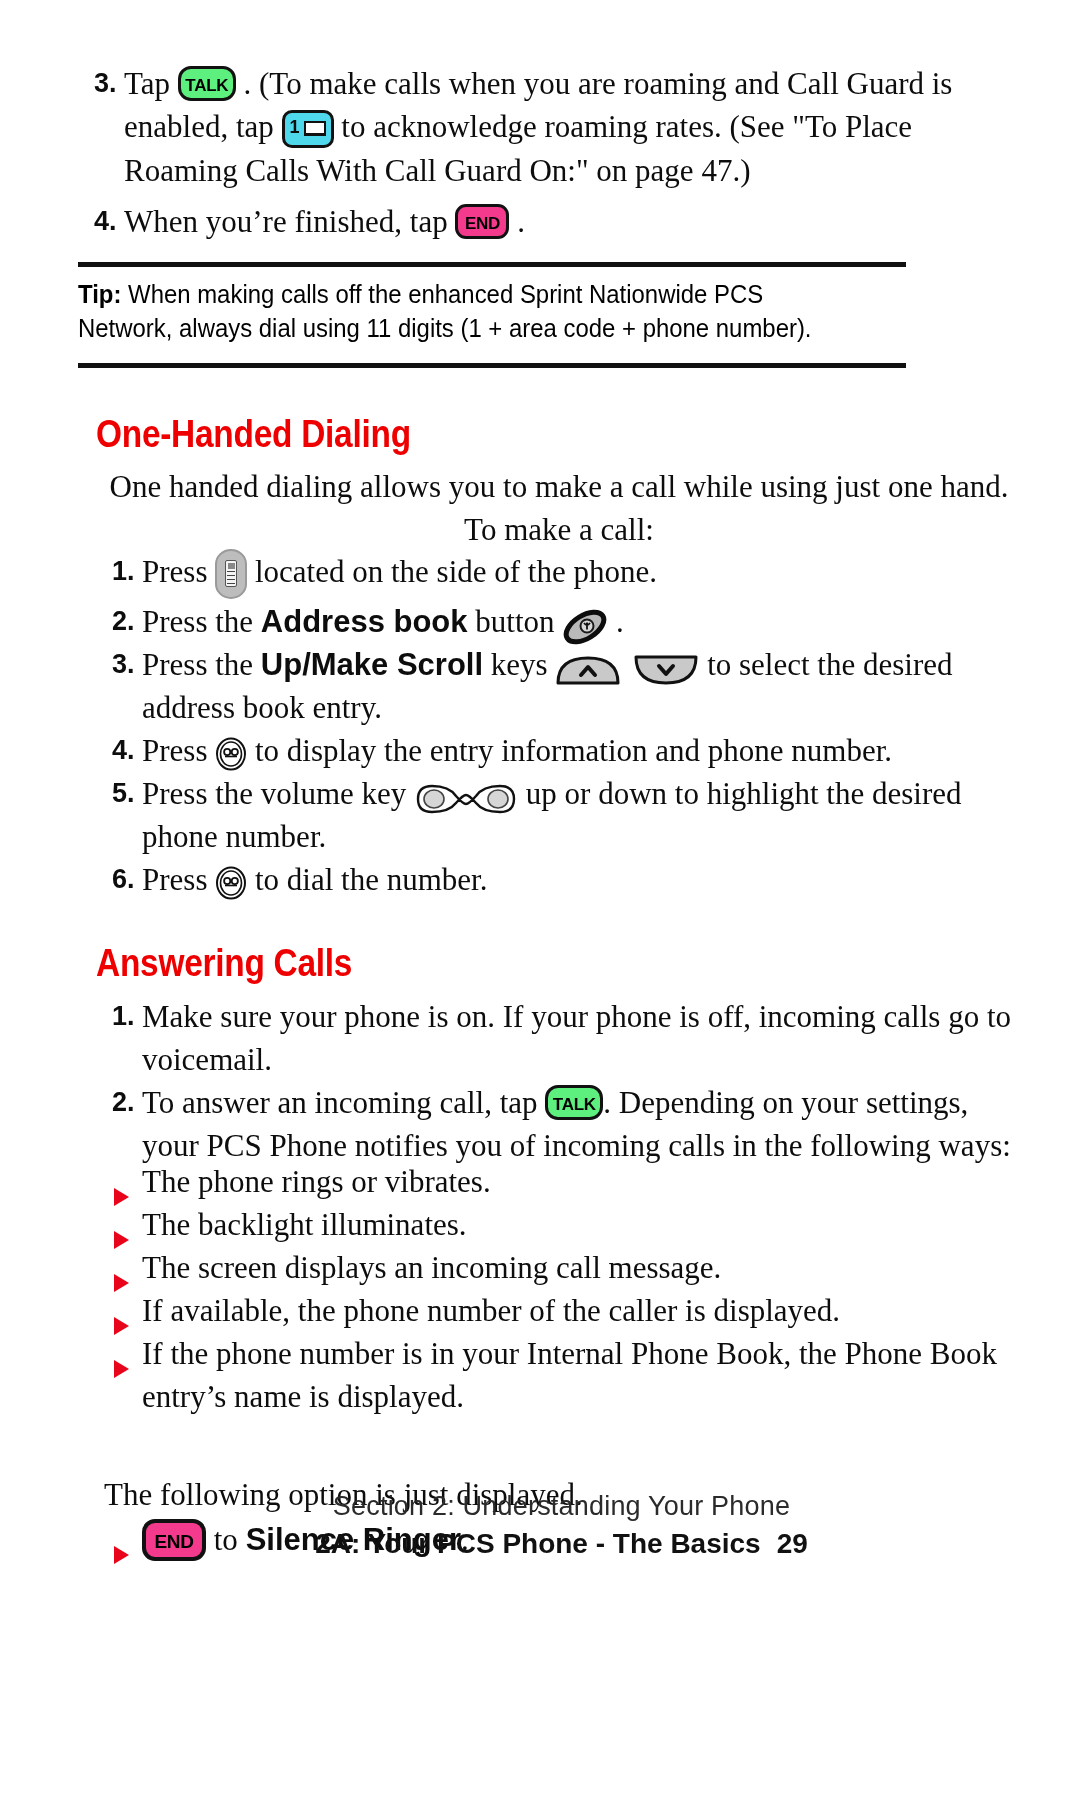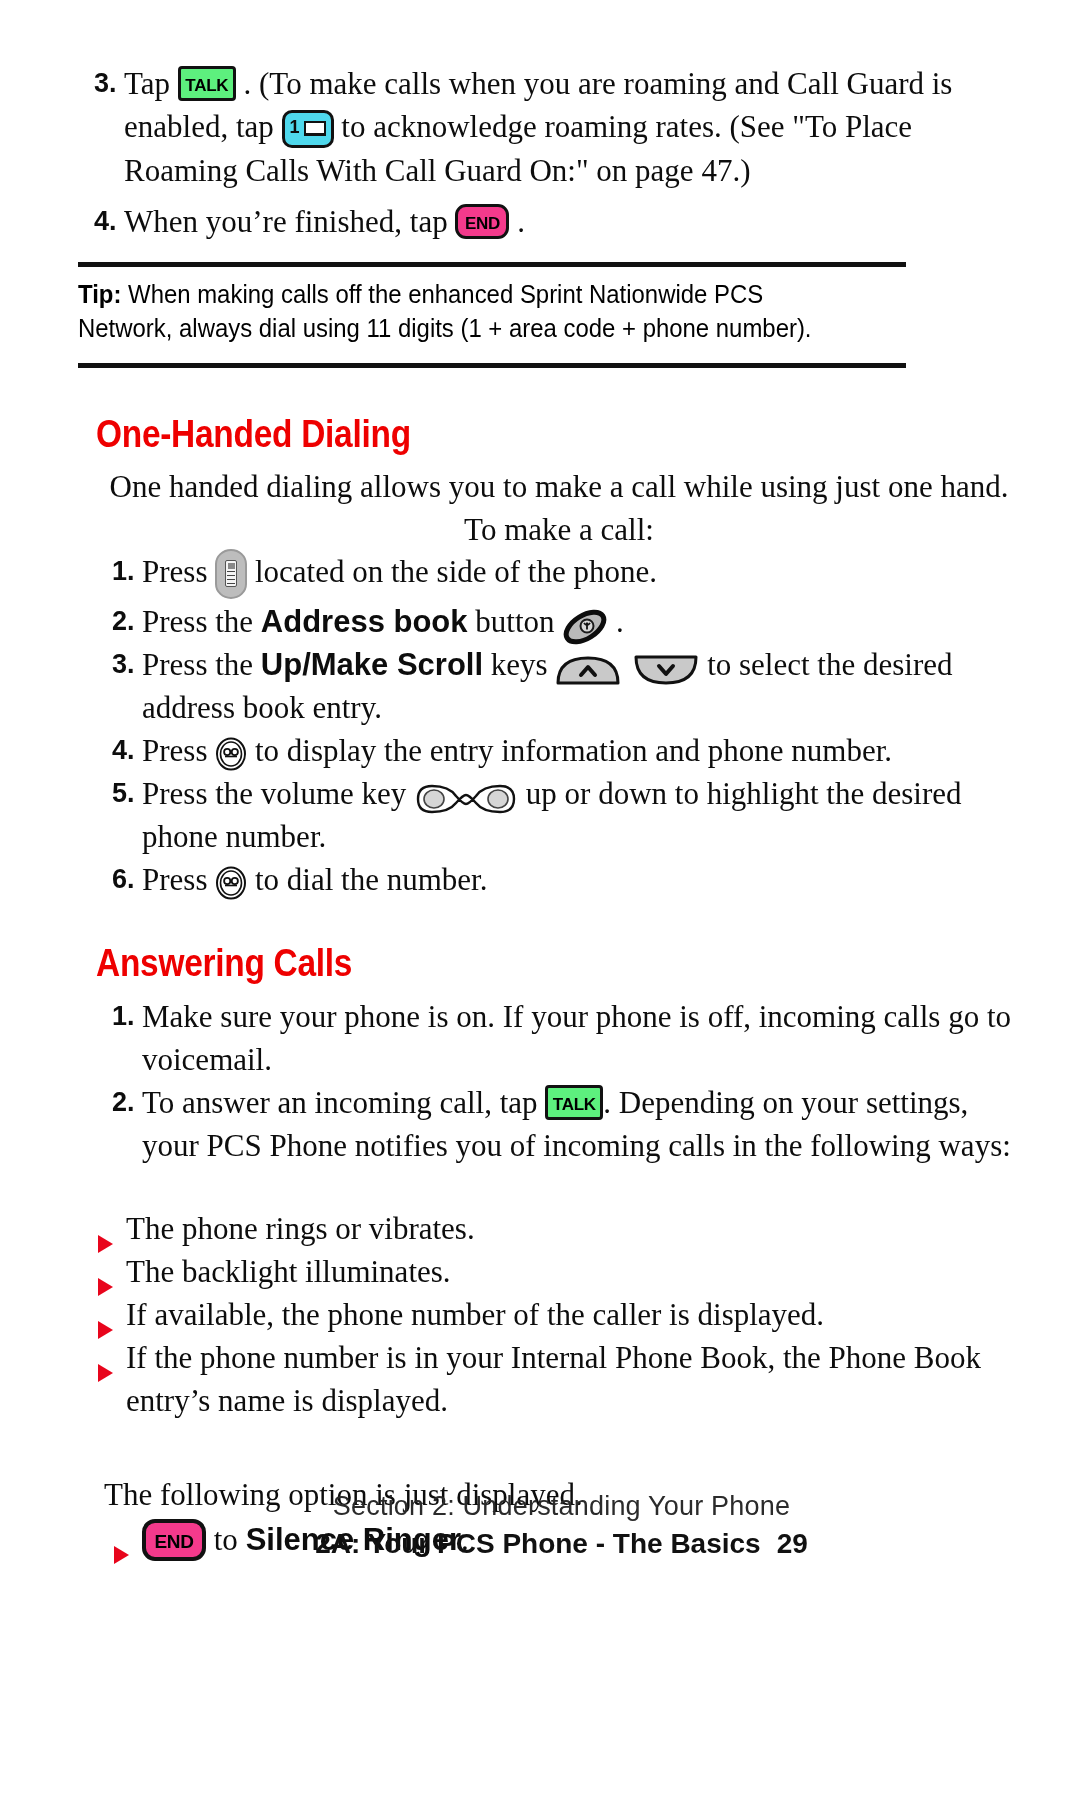--- a/index.html
+++ b/index.html
@@ -107,21 +107,21 @@
   .key {
     display: inline-block;
     vertical-align: middle;
     position: relative;
     top: -3px;
   }
   .key-talk {
     width: 58px; height: 35px;
     background: #5df07e;
     border: 3px solid #111111;
-    border-radius: 4px;
+    border-radius: 13px;
     font-family: "Liberation Sans", sans-serif;
     font-weight: bold;
     font-size: 17px;
     color: #000;
     text-align: center;
     line-height: 33px;
     letter-spacing: -0.3px;
     box-sizing: border-box;
   }
   .key-end {
@@ -391,33 +391,37 @@
     </div>
 
     <div class="oitem" style="margin-top:-2px;">
       <div class="onum body-text">2.</div>
       <div class="otext body-text" style="width:880px;">
         <span>To answer an incoming call, tap </span><span class="key key-talk">TALK</span><span>. Depending on your settings, your PCS Phone notifies you of incoming calls in the following ways:</span>
       </div>
     </div>
   </div>
 
-  <div style="position:absolute; left:80px; top:1160px; width:930px;margin-top:47px;">
+  <div style="position:absolute; left:96px; top:1160px; width:930px;">
 
     <div class="bitem">
       <div class="bmark"><span class="tri"></span></div>
       <div class="otext body-text" style="width:880px;">The phone rings or vibrates.</div>
     </div>
 
 
     <div class="bitem">
       <div class="bmark"><span class="tri"></span></div>
       <div class="otext body-text" style="width:880px;">The backlight illuminates.</div>
     </div>
 
+    <div class="bitem">
+      <div class="bmark"><span class="tri"></span></div>
+      <div class="otext body-text" style="width:880px;">The screen displays an incoming call message.</div>
+    </div>
 
     <div class="bitem">
       <div class="bmark"><span class="tri"></span></div>
       <div class="otext body-text" style="width:880px;">If available, the phone number of the caller is displayed.</div>
     </div>
 
     <div class="bitem">
       <div class="bmark"><span class="tri"></span></div>
       <div class="otext body-text" style="width:800px;">If the phone number is in your Internal Phone Book, the Phone Book entry’s name is displayed.</div>
     </div>

